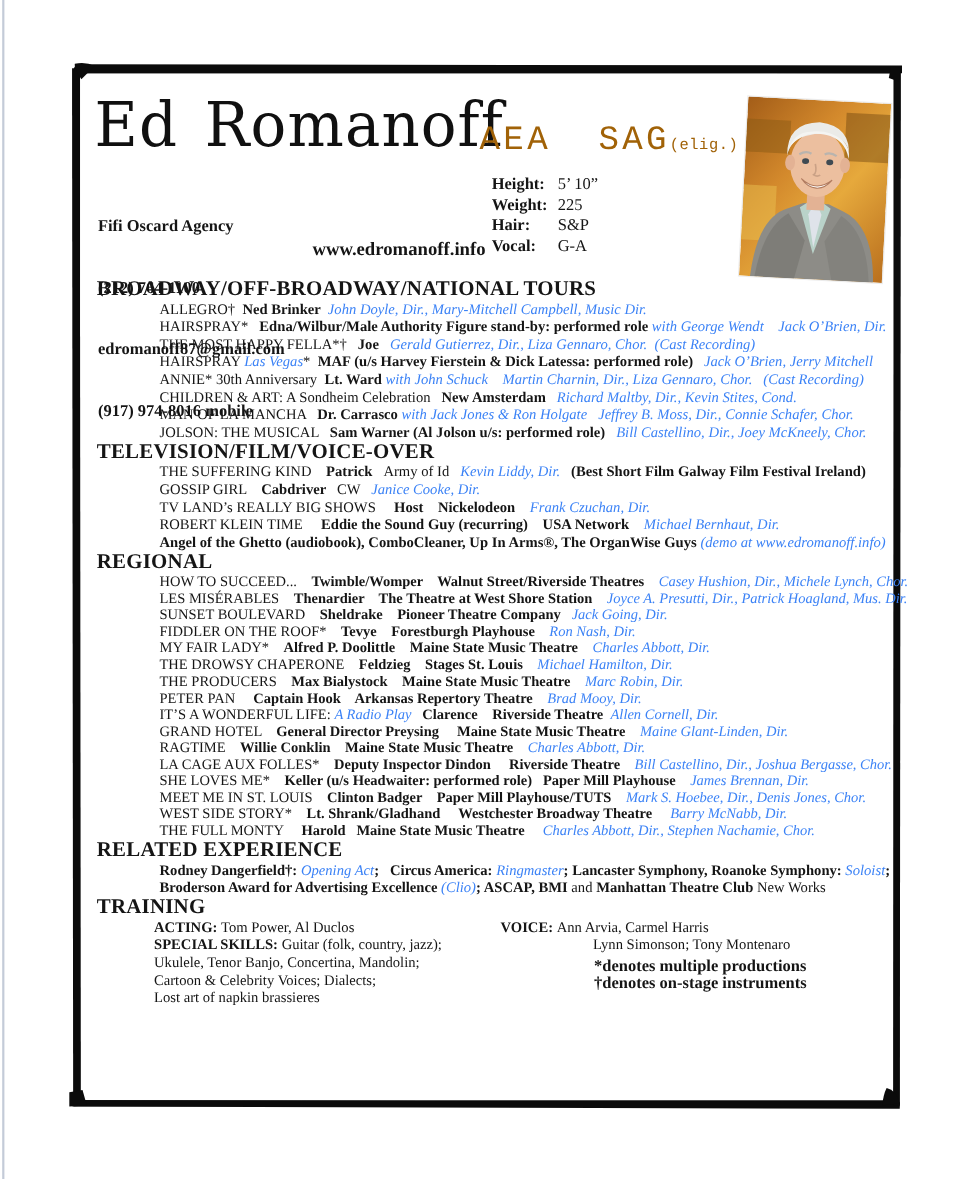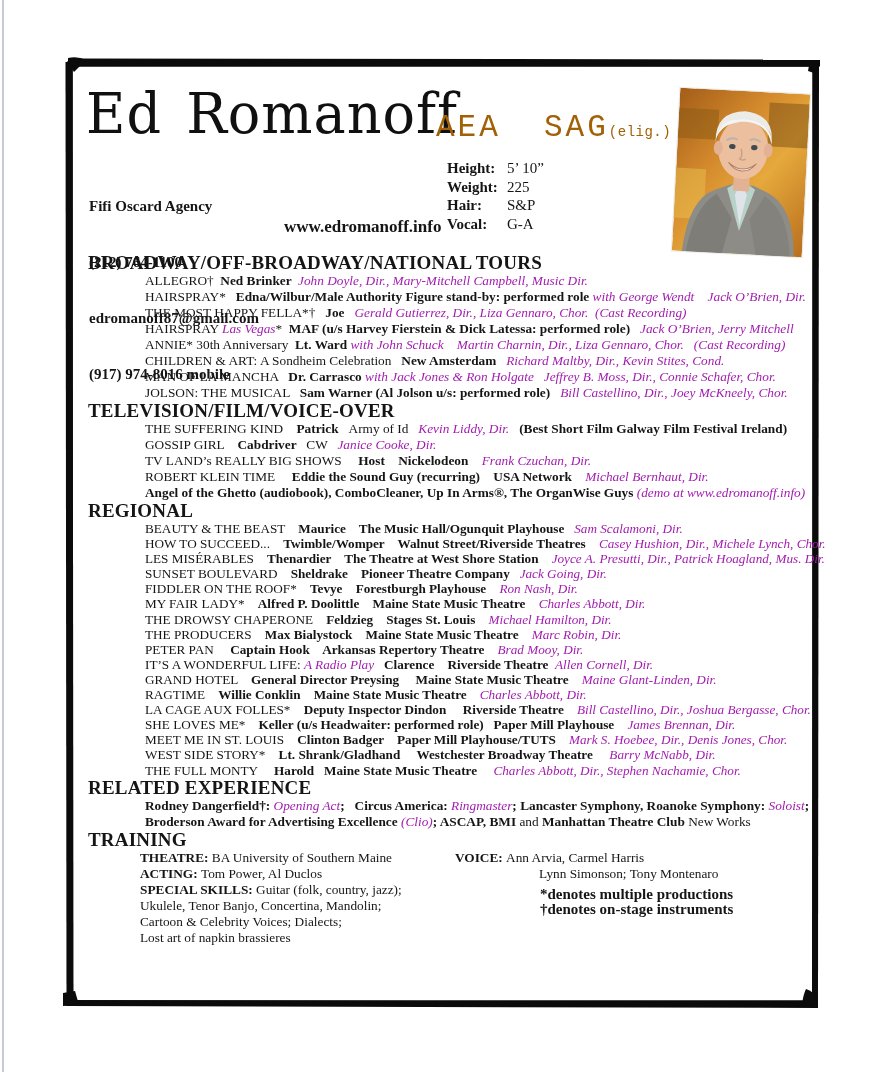--- a/index.html
+++ b/index.html
@@ -27,21 +27,21 @@
   .photo{position:absolute;left:676px;top:91px;width:130px;height:163px;
     transform:rotate(3deg);transform-origin:center center;box-shadow:0 0 0 1px rgba(0,0,0,0.08);}
 
   .sections{position:absolute;left:88px;top:253px;width:712px;}
   .section-heading{font-size:19px;line-height:20px;font-weight:bold;letter-spacing:0.2px;white-space:pre;}
   .entries{padding-left:57px;font-size:13.3px;line-height:16px;}
   .entries .entry{white-space:pre;}
   .entries.tight{line-height:15.1px;font-size:13.2px;}
   .s-p{font-style:normal;font-weight:normal;}
   .s-b{font-weight:bold;}
-  .s-i{font-style:italic;color:#a21caf;}
+  .s-i{font-style:italic;color:#3b82f6;}
 
   .training-cols{display:flex;padding-left:52px;font-size:13.3px;line-height:16px;}
   .t-left{width:315px;}
   .t-right{flex:1;}
   .t-line{white-space:pre;}
   .t-indent{padding-left:84px;}
   .footnotes{margin-top:5px;padding-left:85px;font-weight:bold;font-size:15px;line-height:15.5px;}
   .footnotes .fn{white-space:pre;}
 </style>
 </head>
@@ -132,21 +132,20 @@
     <div class="section-heading">TELEVISION/FILM/VOICE-OVER</div>
     <div class="entries">
       <div class="entry"><span class="s-p">THE SUFFERING KIND    </span><span class="s-b">Patrick   </span><span class="s-p">Army of Id   </span><span class="s-i">Kevin Liddy, Dir.</span><span class="s-b">   (Best Short Film Galway Film Festival Ireland)</span></div>
       <div class="entry"><span class="s-p">GOSSIP GIRL    </span><span class="s-b">Cabdriver   </span><span class="s-p">CW   </span><span class="s-i">Janice Cooke, Dir.</span></div>
       <div class="entry"><span class="s-p">TV LAND’s REALLY BIG SHOWS     </span><span class="s-b">Host    </span><span class="s-b">Nickelodeon    </span><span class="s-i">Frank Czuchan, Dir.</span></div>
       <div class="entry"><span class="s-p">ROBERT KLEIN TIME     </span><span class="s-b">Eddie the Sound Guy (recurring)    </span><span class="s-b">USA Network    </span><span class="s-i">Michael Bernhaut, Dir.</span></div>
       <div class="entry"><span class="s-b">Angel of the Ghetto (audiobook), ComboCleaner, Up In Arms®, The OrganWise Guys </span><span class="s-i">(demo at www.edromanoff.info)</span></div>
     </div>
     <div class="section-heading">REGIONAL</div>
     <div class="entries tight">
-      <div class="entry"><span class="s-p">BEAUTY &amp; THE BEAST    </span><span class="s-b">Maurice    </span><span class="s-b">The Music Hall/Ogunquit Playhouse   </span><span class="s-i">Sam Scalamoni, Dir.</span></div>
       <div class="entry"><span class="s-p">HOW TO SUCCEED...    </span><span class="s-b">Twimble/Womper    </span><span class="s-b">Walnut Street/Riverside Theatres    </span><span class="s-i">Casey Hushion, Dir., Michele Lynch, Chor.</span></div>
       <div class="entry"><span class="s-p">LES MISÉRABLES    </span><span class="s-b">Thenardier    </span><span class="s-b">The Theatre at West Shore Station    </span><span class="s-i">Joyce A. Presutti, Dir., Patrick Hoagland, Mus. Dir.</span></div>
       <div class="entry"><span class="s-p">SUNSET BOULEVARD    </span><span class="s-b">Sheldrake    </span><span class="s-b">Pioneer Theatre Company   </span><span class="s-i">Jack Going, Dir.</span></div>
       <div class="entry"><span class="s-p">FIDDLER ON THE ROOF*    </span><span class="s-b">Tevye    </span><span class="s-b">Forestburgh Playhouse    </span><span class="s-i">Ron Nash, Dir.</span></div>
       <div class="entry"><span class="s-p">MY FAIR LADY*    </span><span class="s-b">Alfred P. Doolittle    </span><span class="s-b">Maine State Music Theatre    </span><span class="s-i">Charles Abbott, Dir.</span></div>
       <div class="entry"><span class="s-p">THE DROWSY CHAPERONE    </span><span class="s-b">Feldzieg    </span><span class="s-b">Stages St. Louis    </span><span class="s-i">Michael Hamilton, Dir.</span></div>
       <div class="entry"><span class="s-p">THE PRODUCERS    </span><span class="s-b">Max Bialystock    </span><span class="s-b">Maine State Music Theatre    </span><span class="s-i">Marc Robin, Dir.</span></div>
       <div class="entry"><span class="s-p">PETER PAN     </span><span class="s-b">Captain Hook    </span><span class="s-b">Arkansas Repertory Theatre    </span><span class="s-i">Brad Mooy, Dir.</span></div>
       <div class="entry"><span class="s-p">IT’S A WONDERFUL LIFE: </span><span class="s-i">A Radio Play   </span><span class="s-b">Clarence    </span><span class="s-b">Riverside Theatre  </span><span class="s-i">Allen Cornell, Dir.</span></div>
       <div class="entry"><span class="s-p">GRAND HOTEL    </span><span class="s-b">General Director Preysing     </span><span class="s-b">Maine State Music Theatre    </span><span class="s-i">Maine Glant-Linden, Dir.</span></div>
@@ -158,21 +157,20 @@
       <div class="entry"><span class="s-p">THE FULL MONTY     </span><span class="s-b">Harold   </span><span class="s-b">Maine State Music Theatre     </span><span class="s-i">Charles Abbott, Dir., Stephen Nachamie, Chor.</span></div>
     </div>
     <div class="section-heading">RELATED EXPERIENCE</div>
     <div class="entries">
       <div class="entry"><span class="s-b">Rodney Dangerfield†: </span><span class="s-i">Opening Act</span><span class="s-b">;   </span><span class="s-b">Circus America: </span><span class="s-i">Ringmaster</span><span class="s-b">; </span><span class="s-b">Lancaster Symphony, Roanoke Symphony: </span><span class="s-i">Soloist</span><span class="s-b">;</span></div>
       <div class="entry"><span class="s-b">Broderson Award for Advertising Excellence </span><span class="s-i">(Clio)</span><span class="s-b">; </span><span class="s-b">ASCAP, BMI </span><span class="s-p">and </span><span class="s-b">Manhattan Theatre Club </span><span class="s-p">New Works</span></div>
     </div>
     <div class="section-heading">TRAINING</div>
     <div class="training-cols">
       <div class="t-left">
-        <div class="t-line"><span class="s-b">THEATRE: </span><span class="s-p">BA University of Southern Maine</span></div>
         <div class="t-line"><span class="s-b">ACTING: </span><span class="s-p">Tom Power, Al Duclos</span></div>
         <div class="t-line"><span class="s-b">SPECIAL SKILLS: </span><span class="s-p">Guitar (folk, country, jazz);</span></div>
         <div class="t-line"><span class="s-p">Ukulele, Tenor Banjo, Concertina, Mandolin;</span></div>
         <div class="t-line"><span class="s-p">Cartoon &amp; Celebrity Voices; Dialects;</span></div>
         <div class="t-line"><span class="s-p">Lost art of napkin brassieres</span></div>
       </div>
       <div class="t-right">
         <div class="t-line"><span class="s-b">VOICE: </span><span class="s-p">Ann Arvia, Carmel Harris</span></div>
         <div class="t-line t-indent"><span class="s-p">Lynn Simonson; Tony Montenaro</span></div>
         <div class="footnotes">

